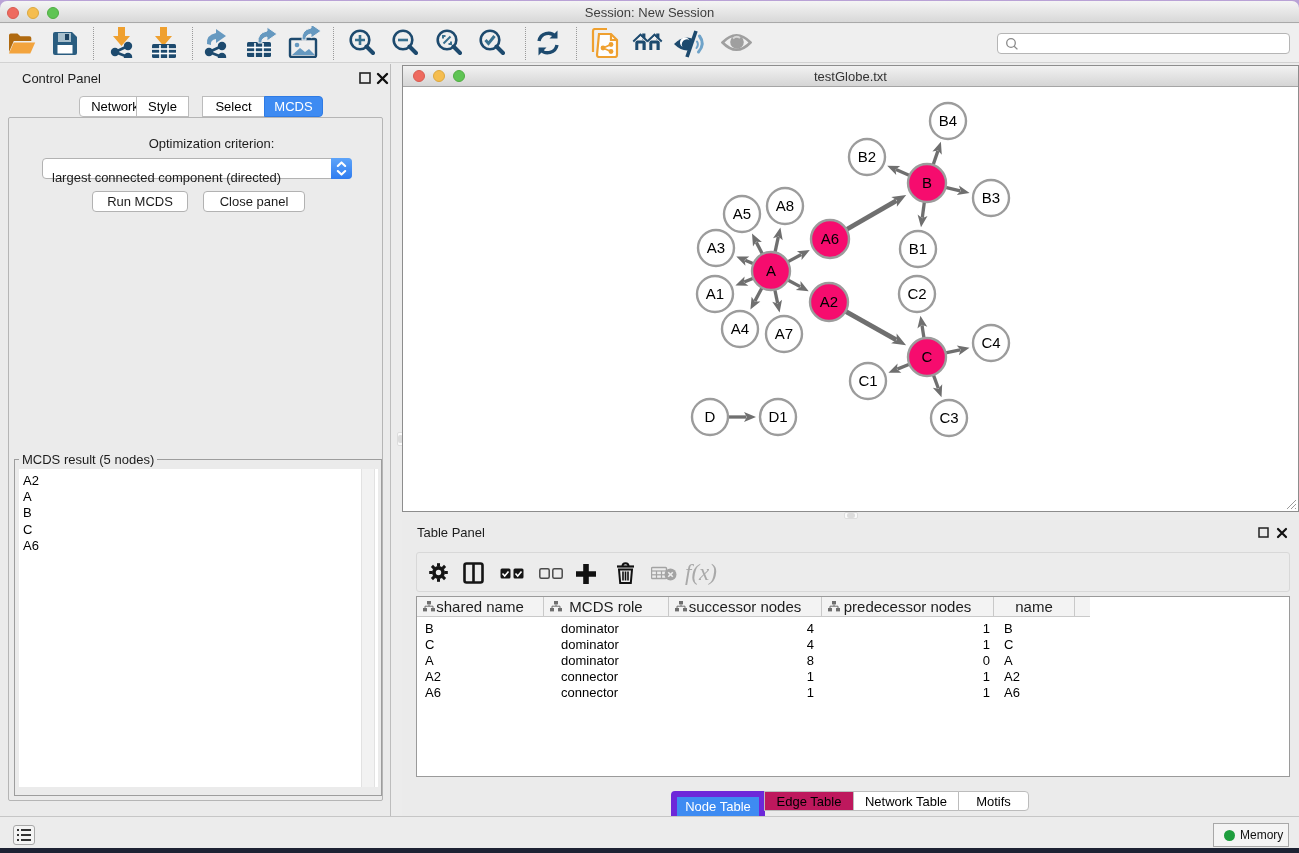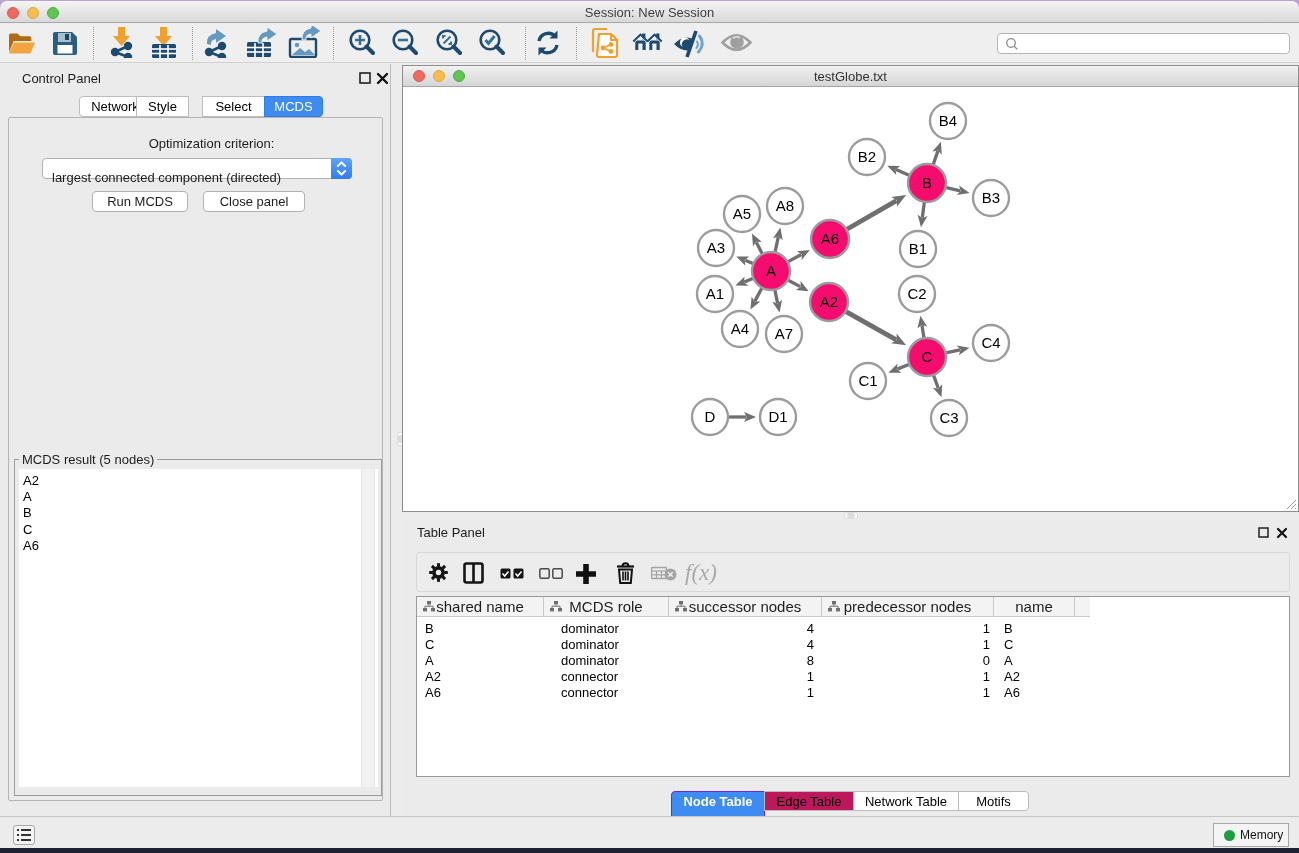--- a/index.html
+++ b/index.html
@@ -416,21 +416,21 @@
         <div style="position:absolute;left:587px;top:48px;height:16px;line-height:16px;">A2</div>
       <div style="position:absolute;left:8px;top:64px;height:16px;line-height:16px;">A6</div>
         <div style="position:absolute;left:144px;top:64px;height:16px;line-height:16px;">connector</div>
         <div style="position:absolute;left:252px;top:64px;width:145px;height:16px;line-height:16px;text-align:right;">1</div>
         <div style="position:absolute;left:405px;top:64px;width:168px;height:16px;line-height:16px;text-align:right;">1</div>
         <div style="position:absolute;left:587px;top:64px;height:16px;line-height:16px;">A6</div>
     </div>
   </div>
 
   <div class="abs" style="left:269px;top:271px;height:20px;font-size:13px;">
-    <div class="abs" style="left:0;width:94px;height:36px;background:#3e8bf2;border:1px solid #6d28d9;border-radius:4px 0 0 4px;text-align:center;line-height:19px;color:#fff;font-weight:bold;">Node Table</div>
+    <div class="abs" style="left:0;width:94px;height:36px;background:#3e8bf2;border:6px solid #6d28d9;border-radius:4px 0 0 4px;text-align:center;line-height:19px;color:#fff;">Node Table</div>
     <div class="abs" style="left:93px;width:90px;height:20px;background:#be185d;border:1px solid #bcbcbc;text-align:center;line-height:19px;">Edge Table</div>
     <div class="abs" style="left:182px;width:106px;height:20px;background:#fff;border:1px solid #bcbcbc;text-align:center;line-height:19px;">Network Table</div>
     <div class="abs" style="left:287px;width:71px;height:20px;background:#fff;border:1px solid #bcbcbc;border-radius:0 4px 4px 0;text-align:center;line-height:19px;">Motifs</div>
   </div>
 </div>
 
 <div class="abs" style="left:0;top:816px;width:1299px;height:30px;background:#ececec;border-top:1px solid #c6c6c6;">
   <div class="abs" style="left:13px;top:8px;width:22px;height:20px;background:#f4f4f4;border:1px solid #a8a8a8;border-radius:3px;">
     <svg width="14" height="12" style="position:absolute;left:3px;top:3px;" viewBox="0 0 14 12">
         <g fill="#333">

